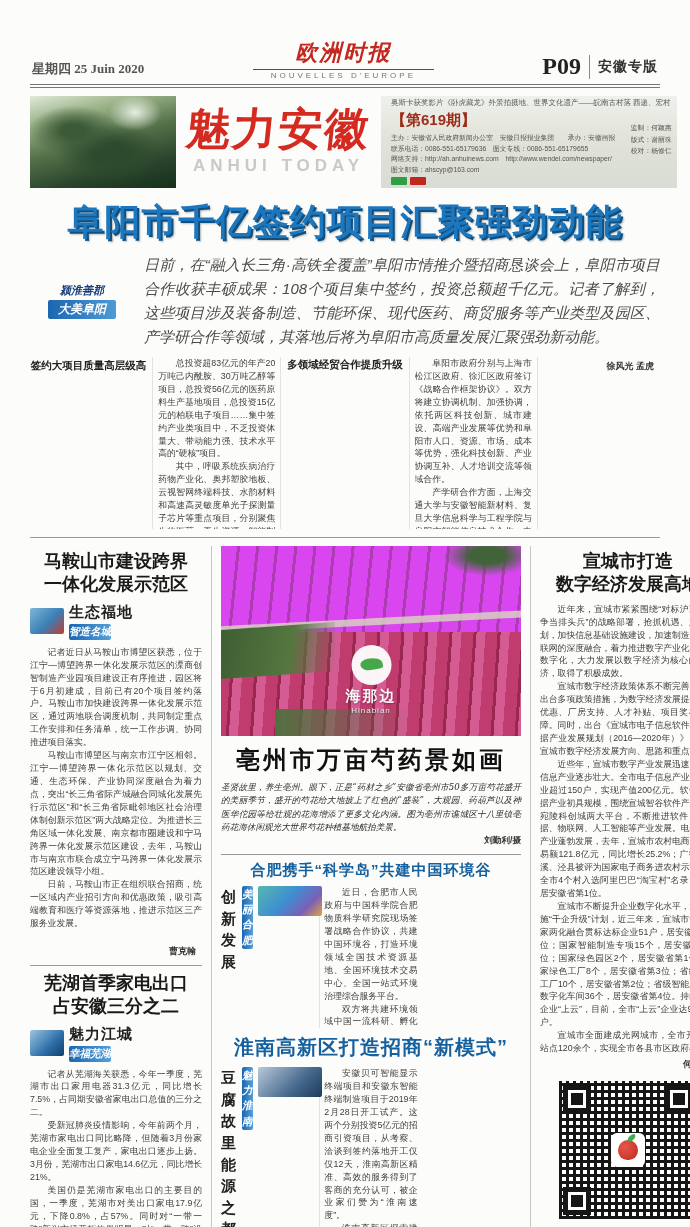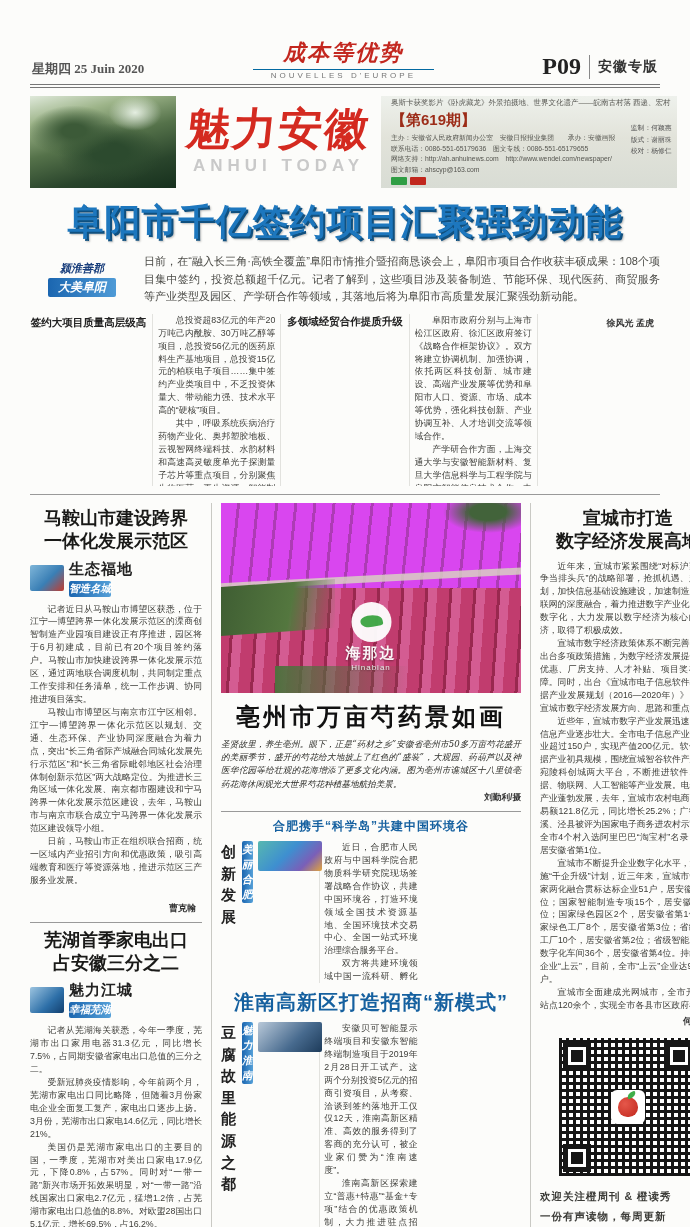--- a/index.html
+++ b/index.html
@@ -44,21 +44,21 @@
 
   
   .lead-headline { margin:10px 0 6px; text-align:center; font-size:36px; font-weight:bold;
     color:#1d77be; letter-spacing:1px; white-space:nowrap; font-family:"Liberation Sans", sans-serif;
     text-shadow:2px 2px 0 #10507f, 3px 3px 2px rgba(0,0,0,.25); }
   .lead-intro { display:flex; gap:10px; margin:4px 0 8px; }
   .fy-logo { width:104px; flex:none; display:flex; flex-direction:column; justify-content:center; align-items:center; gap:2px;}
   .fy-logo .l1 { font-size:11px; font-weight:bold; color:#1a3f7c; font-family:"DejaVu Serif", serif; font-style:italic;}
   .fy-logo .l2 { font-size:12px; font-weight:bold; font-style:italic; color:#fff; padding:1px 10px;
     background:linear-gradient(90deg,#1b66b0,#4e9ad6); border-radius:2px;}
-  .lead-intro p { flex:1; font-size:11px; line-height:1.6; color:#4a4a46; text-align:justify; }
+  .lead-intro p { flex:1; font-size:15px; line-height:1.6; color:#4a4a46; text-align:justify;font-style:italic; }
   .lead-cols { column-count:5; column-gap:11px; column-rule:1px solid #e2e2de;
     height:172px; overflow:hidden; font-size:9px; line-height:1.48; color:#3d3d39; text-align:justify; }
   .lead-cols h3 { font-size:10.5px; text-align:center; color:#222; margin:1px 0 5px; }
   .lead-cols h3.later { margin-top:0; }
   .lead-cols p, .body p { margin:0; text-indent:2em; }
   .byline { text-align:right; font-weight:bold; font-size:9px; color:#333; padding:3px 6px 0 0; }
 
   
   .grid { display:flex; margin-top:8px; border-top:1px solid #999; padding-top:8px; height:742px; }
   .col-left  { width:182px; flex:none; padding-right:9px; border-right:1px solid #c9c9c4; overflow:hidden;}
@@ -98,21 +98,21 @@
   .wm .circ { width:40px; height:40px; margin:0 auto; background:#fff; border-radius:50%; position:relative;}
   .wm .circ::after { content:""; position:absolute; left:9px; top:13px; width:22px; height:12px;
     background:#3fae49; border-radius:60% 100% 20% 80%; transform:rotate(-12deg); }
   .wm .t1 { color:#fff; font-size:15px; font-weight:bold; letter-spacing:2px; text-shadow:0 1px 2px rgba(0,0,0,.4); margin-top:2px;}
   .wm .t2 { color:#f2f2f2; font-size:8px; letter-spacing:1px; text-shadow:0 1px 2px rgba(0,0,0,.4);}
 
   .cap-title { font-size:24px; font-weight:bold; text-align:center; color:#111; letter-spacing:3px; margin:8px 0 5px; }
   .cap-text { font-size:8.6px; font-style:italic; line-height:1.55; color:#2e2e2a; text-align:justify; font-family:"DejaVu Serif", serif;}
   .cap-by { text-align:right; font-size:8.6px; font-weight:bold; color:#333; margin-top:1px;}
 
-  .c-headline { font-size:12px; font-weight:bold; text-align:center; color:#15609f; letter-spacing:1px; margin:6px 0 6px; white-space:nowrap;}
+  .c-headline { font-size:15px; font-weight:bold; text-align:center; color:#15609f; letter-spacing:1px; margin:6px 0 6px; white-space:nowrap;}
   .c-headline.hn { font-size:20px; }
   .cols3 { column-count:3; column-gap:10px; column-rule:1px solid #e2e2de;
     font-size:8.6px; line-height:1.44; color:#3d3d39; text-align:justify; overflow:hidden; }
   .cols3.hf { height:142px; } .cols3.hn { height:212px; }
   .cols3 .citylogo { margin-top:0; align-items:flex-start; }
   .cols3 .citylogo .img { width:64px; height:30px; }
 
   
   .qr-block { margin-top:10px; }
   .qr { position:relative; width:138px; height:138px; margin:4px auto 10px;
@@ -129,21 +129,21 @@
   .qr-lines div { font-size:10.5px; font-weight:bold; color:#3c3c38; line-height:1.95; letter-spacing:1px;}
 </style>
 </head>
 <body>
 
 <div class="page">
 
   <header class="topbar">
     <span class="date">星期四 25 Juin 2020</span>
     <div class="masthead">
-      <div class="cn">成本等优势</div>
+      <div class="cn">欧洲时报</div>
       <div class="fr">NOUVELLES D'EUROPE</div>
     </div>
     <div class="pageno">
       <span class="no">P09</span>
       <span class="sep"></span>
       <span class="ed">安徽专版</span>
     </div>
   </header>
   <div class="rule-double"></div>
 

